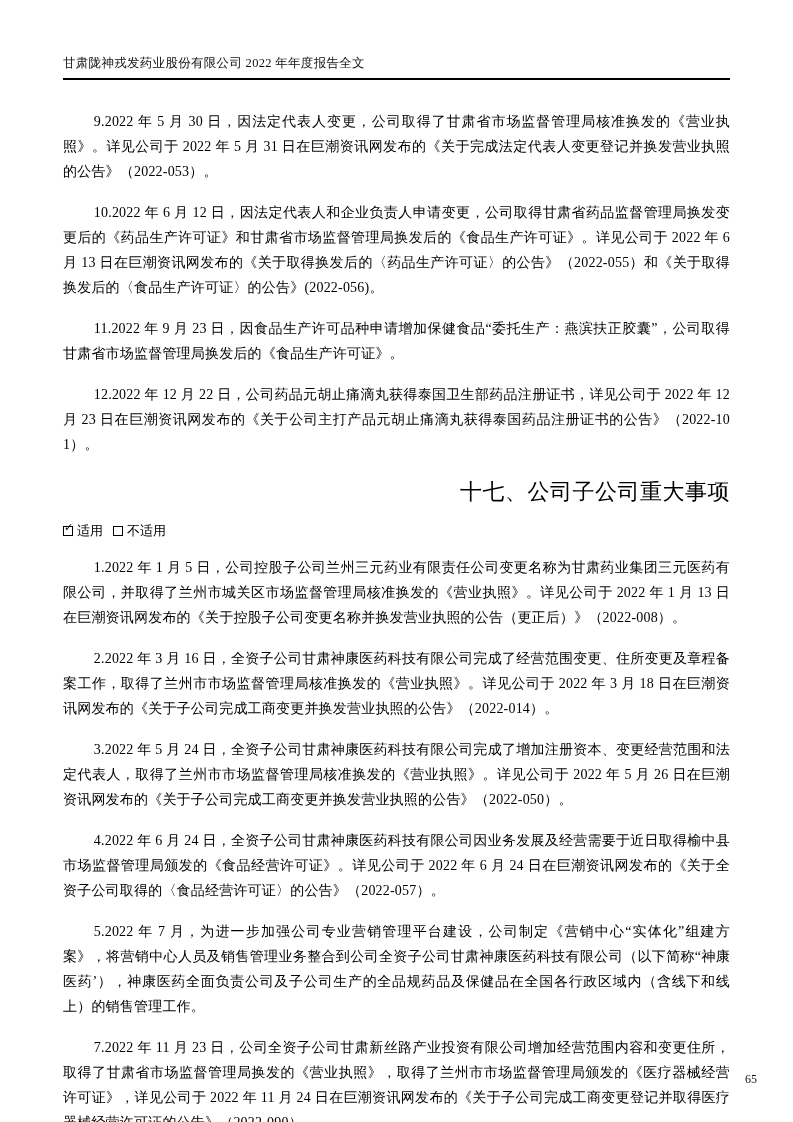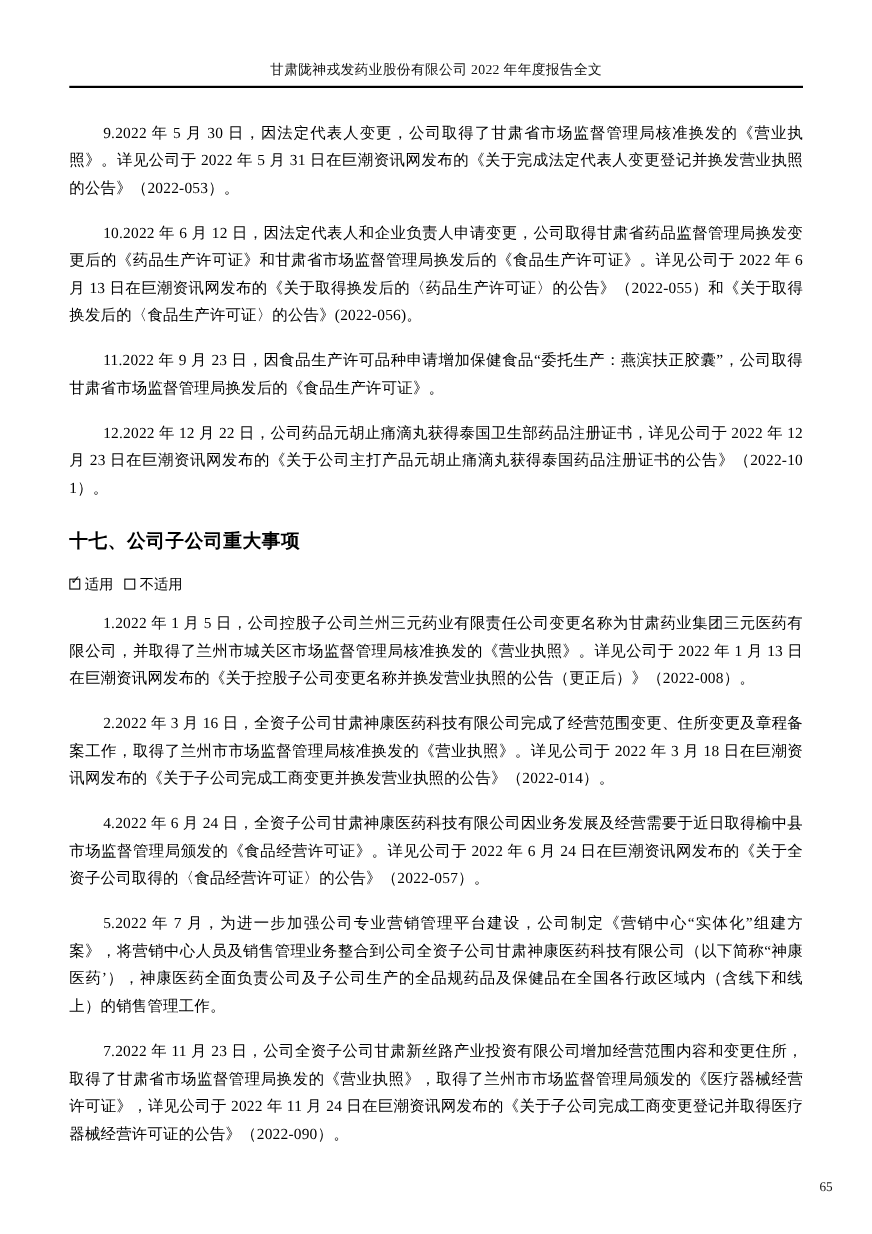--- a/index.html
+++ b/index.html
@@ -18,21 +18,21 @@
     overflow: hidden;
     box-sizing: border-box;
     padding: 0 63px;
   }
   .header {
     padding-top: 55px;
     border-bottom: 2px solid #000000;
     padding-bottom: 7px;
   }
   .header-title {
-    text-align: center;
+    text-align: left;
     font-size: 12.5px;
     line-height: 16px;
     color: #111111;
     letter-spacing: 0.3px;
   }
   .body-text {
     padding-top: 13px;
   }
   .para {
     margin: 16px 0 8px 0;
@@ -40,24 +40,25 @@
     line-height: 25px;
     text-align: justify;
     text-align-last: left;
     text-justify: inter-character;
     text-indent: 2.2em;
     letter-spacing: 0.2px;
     word-break: break-all;
   }
   .section-heading {
     margin: 24px 0 0 0;
-    font-size: 17px;
+    font-size: 22px;
     line-height: 22px;
-    font-weight: bold;
+    font-weight: normal;
     letter-spacing: 0.5px;
+    text-align: right;
   }
   .applicability {
     margin: 20px 0 14px 0;
     font-size: 13px;
     line-height: 16px;
     display: flex;
     align-items: center;
     gap: 10px;
   }
   .chk-group {
@@ -118,20 +119,21 @@
         <span>适用</span>
       </span>
       <span class="chk-group">
         <span class="checkbox"></span>
         <span>不适用</span>
       </span>
     </div>
 
     <p class="para">1.2022 年 1 月 5 日，公司控股子公司兰州三元药业有限责任公司变更名称为甘肃药业集团三元医药有限公司，并取得了兰州市城关区市场监督管理局核准换发的《营业执照》。详见公司于 2022 年 1 月 13 日在巨潮资讯网发布的《关于控股子公司变更名称并换发营业执照的公告（更正后）》（2022-008）。</p>
     <p class="para">2.2022 年 3 月 16 日，全资子公司甘肃神康医药科技有限公司完成了经营范围变更、住所变更及章程备案工作，取得了兰州市市场监督管理局核准换发的《营业执照》。详见公司于 2022 年 3 月 18 日在巨潮资讯网发布的《关于子公司完成工商变更并换发营业执照的公告》（2022-014）。</p>
+    <p class="para">3.2022 年 5 月 24 日，全资子公司甘肃神康医药科技有限公司完成了增加注册资本、变更经营范围和法定代表人，取得了兰州市市场监督管理局核准换发的《营业执照》。详见公司于 2022 年 5 月 26 日在巨潮资讯网发布的《关于子公司完成工商变更并换发营业执照的公告》（2022-050）。</p>
     <p class="para">4.2022 年 6 月 24 日，全资子公司甘肃神康医药科技有限公司因业务发展及经营需要于近日取得榆中县市场监督管理局颁发的《食品经营许可证》。详见公司于 2022 年 6 月 24 日在巨潮资讯网发布的《关于全资子公司取得的〈食品经营许可证〉的公告》（2022-057）。</p>
     <p class="para">5.2022 年 7 月，为进一步加强公司专业营销管理平台建设，公司制定《营销中心“实体化”组建方案》，将营销中心人员及销售管理业务整合到公司全资子公司甘肃神康医药科技有限公司（以下简称“神康医药’），神康医药全面负责公司及子公司生产的全品规药品及保健品在全国各行政区域内（含线下和线上）的销售管理工作。</p>
     <p class="para">7.2022 年 11 月 23 日，公司全资子公司甘肃新丝路产业投资有限公司增加经营范围内容和变更住所，取得了甘肃省市场监督管理局换发的《营业执照》，取得了兰州市市场监督管理局颁发的《医疗器械经营许可证》，详见公司于 2022 年 11 月 24 日在巨潮资讯网发布的《关于子公司完成工商变更登记并取得医疗器械经营许可证的公告》（2022-090）。</p>
 
   </main>
 
   <div class="page-number">65</div>
 
 </div>
 

